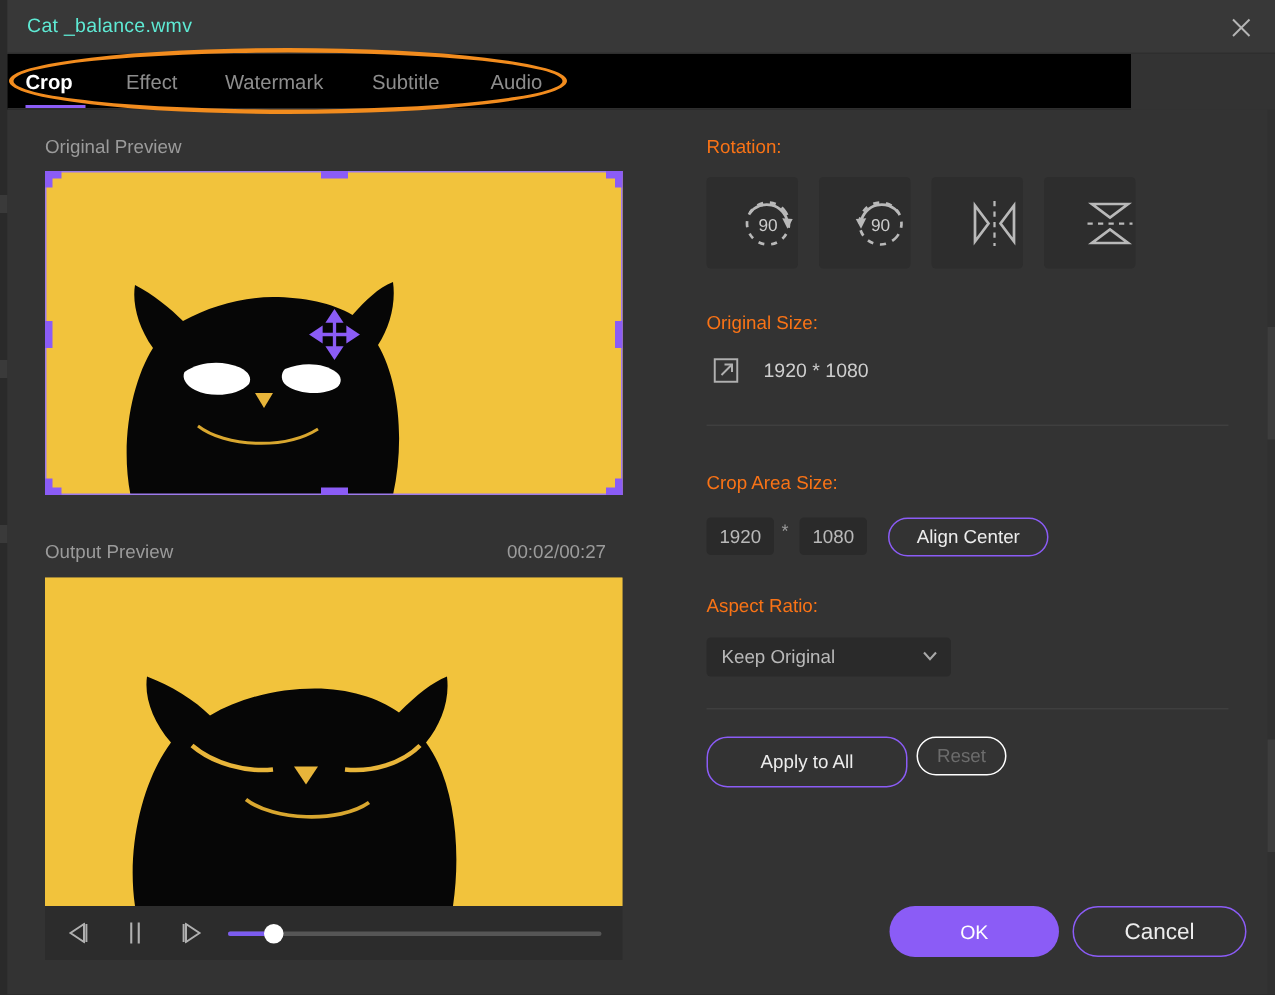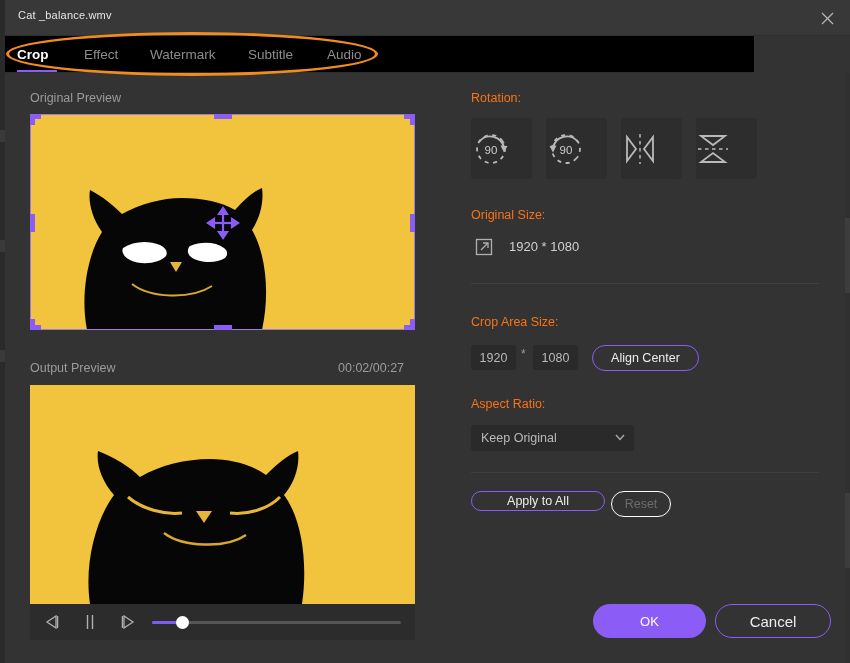--- a/index.html
+++ b/index.html
@@ -28,21 +28,21 @@
 
   
   .titlebar {
     position: absolute; left: 5px; top: 0;
     width: 845px; height: 36px;
     background: #383838;
     border-bottom: 1px solid #2e2e2e;
   }
   .title-text {
     position: absolute; left: 13px; top: 9px;
-    font-size: 11px; color: #e5e5e5;
+    font-size: 13px; color: #5eead4;
     letter-spacing: .2px;
   }
   .close-btn {
     position: absolute; right: 8px; top: 5px;
     width: 30px; height: 26px;
     display: flex; align-items: center; justify-content: center;
     cursor: pointer;
   }
   .close-btn svg { display: block; }
 
@@ -161,21 +161,21 @@
 
   
   .rp-label {
     position: absolute;
     font-size: 12.5px; color: #f97316;
   }
   .rot-btn {
     position: absolute; top: 118px;
     width: 61px; height: 61px;
     background: #2d2d2d; border-radius: 3px;
-    display: flex; align-items: center; justify-content: flex-start;
+    display: flex; align-items: center; justify-content: flex-end;
     cursor: pointer;
   }
   .divider {
     position: absolute; left: 471px;
     width: 348px; height: 1px;
     background: #3f3f3f;
   }
   .orig-size-val {
     position: absolute;
     font-size: 13px; color: #cfcfcf;
@@ -428,21 +428,21 @@
   <div class="rp-label" style="left:471px; top:397px;">Aspect Ratio:</div>
   <div class="select-box">
     <span>Keep Original</span>
     <svg class="select-chevron" width="10" height="7" viewBox="0 0 10 7">
       <polyline points="1,1 5,5.4 9,1" fill="none" stroke="#a8a8a8" stroke-width="1.4"></polyline>
     </svg>
   </div>
 
   <div class="divider" style="top:472px;"></div>
 
-  <div class="pill pill-purple" style="left:471px; top:491px; width:134px; height:20px;">Apply to All</div>
+  <div class="pill pill-purple" style="left:471px; top:491px; width:134px; height:34px;">Apply to All</div>
   <div class="pill pill-gray" style="left:611px; top:491px; width:60px; height:26px;">Reset</div>
 
   <div class="pill pill-filled" style="left:593px; top:604px; width:113px; height:34px; border-radius:17px; font-size:13px;">OK</div>
   <div class="pill pill-purple" style="left:715px; top:604px; width:116px; height:34px; border-radius:17px; font-size:15px;">Cancel</div>
 
   <div class="annot"></div>
 
 </div>
 
 </body></html>

